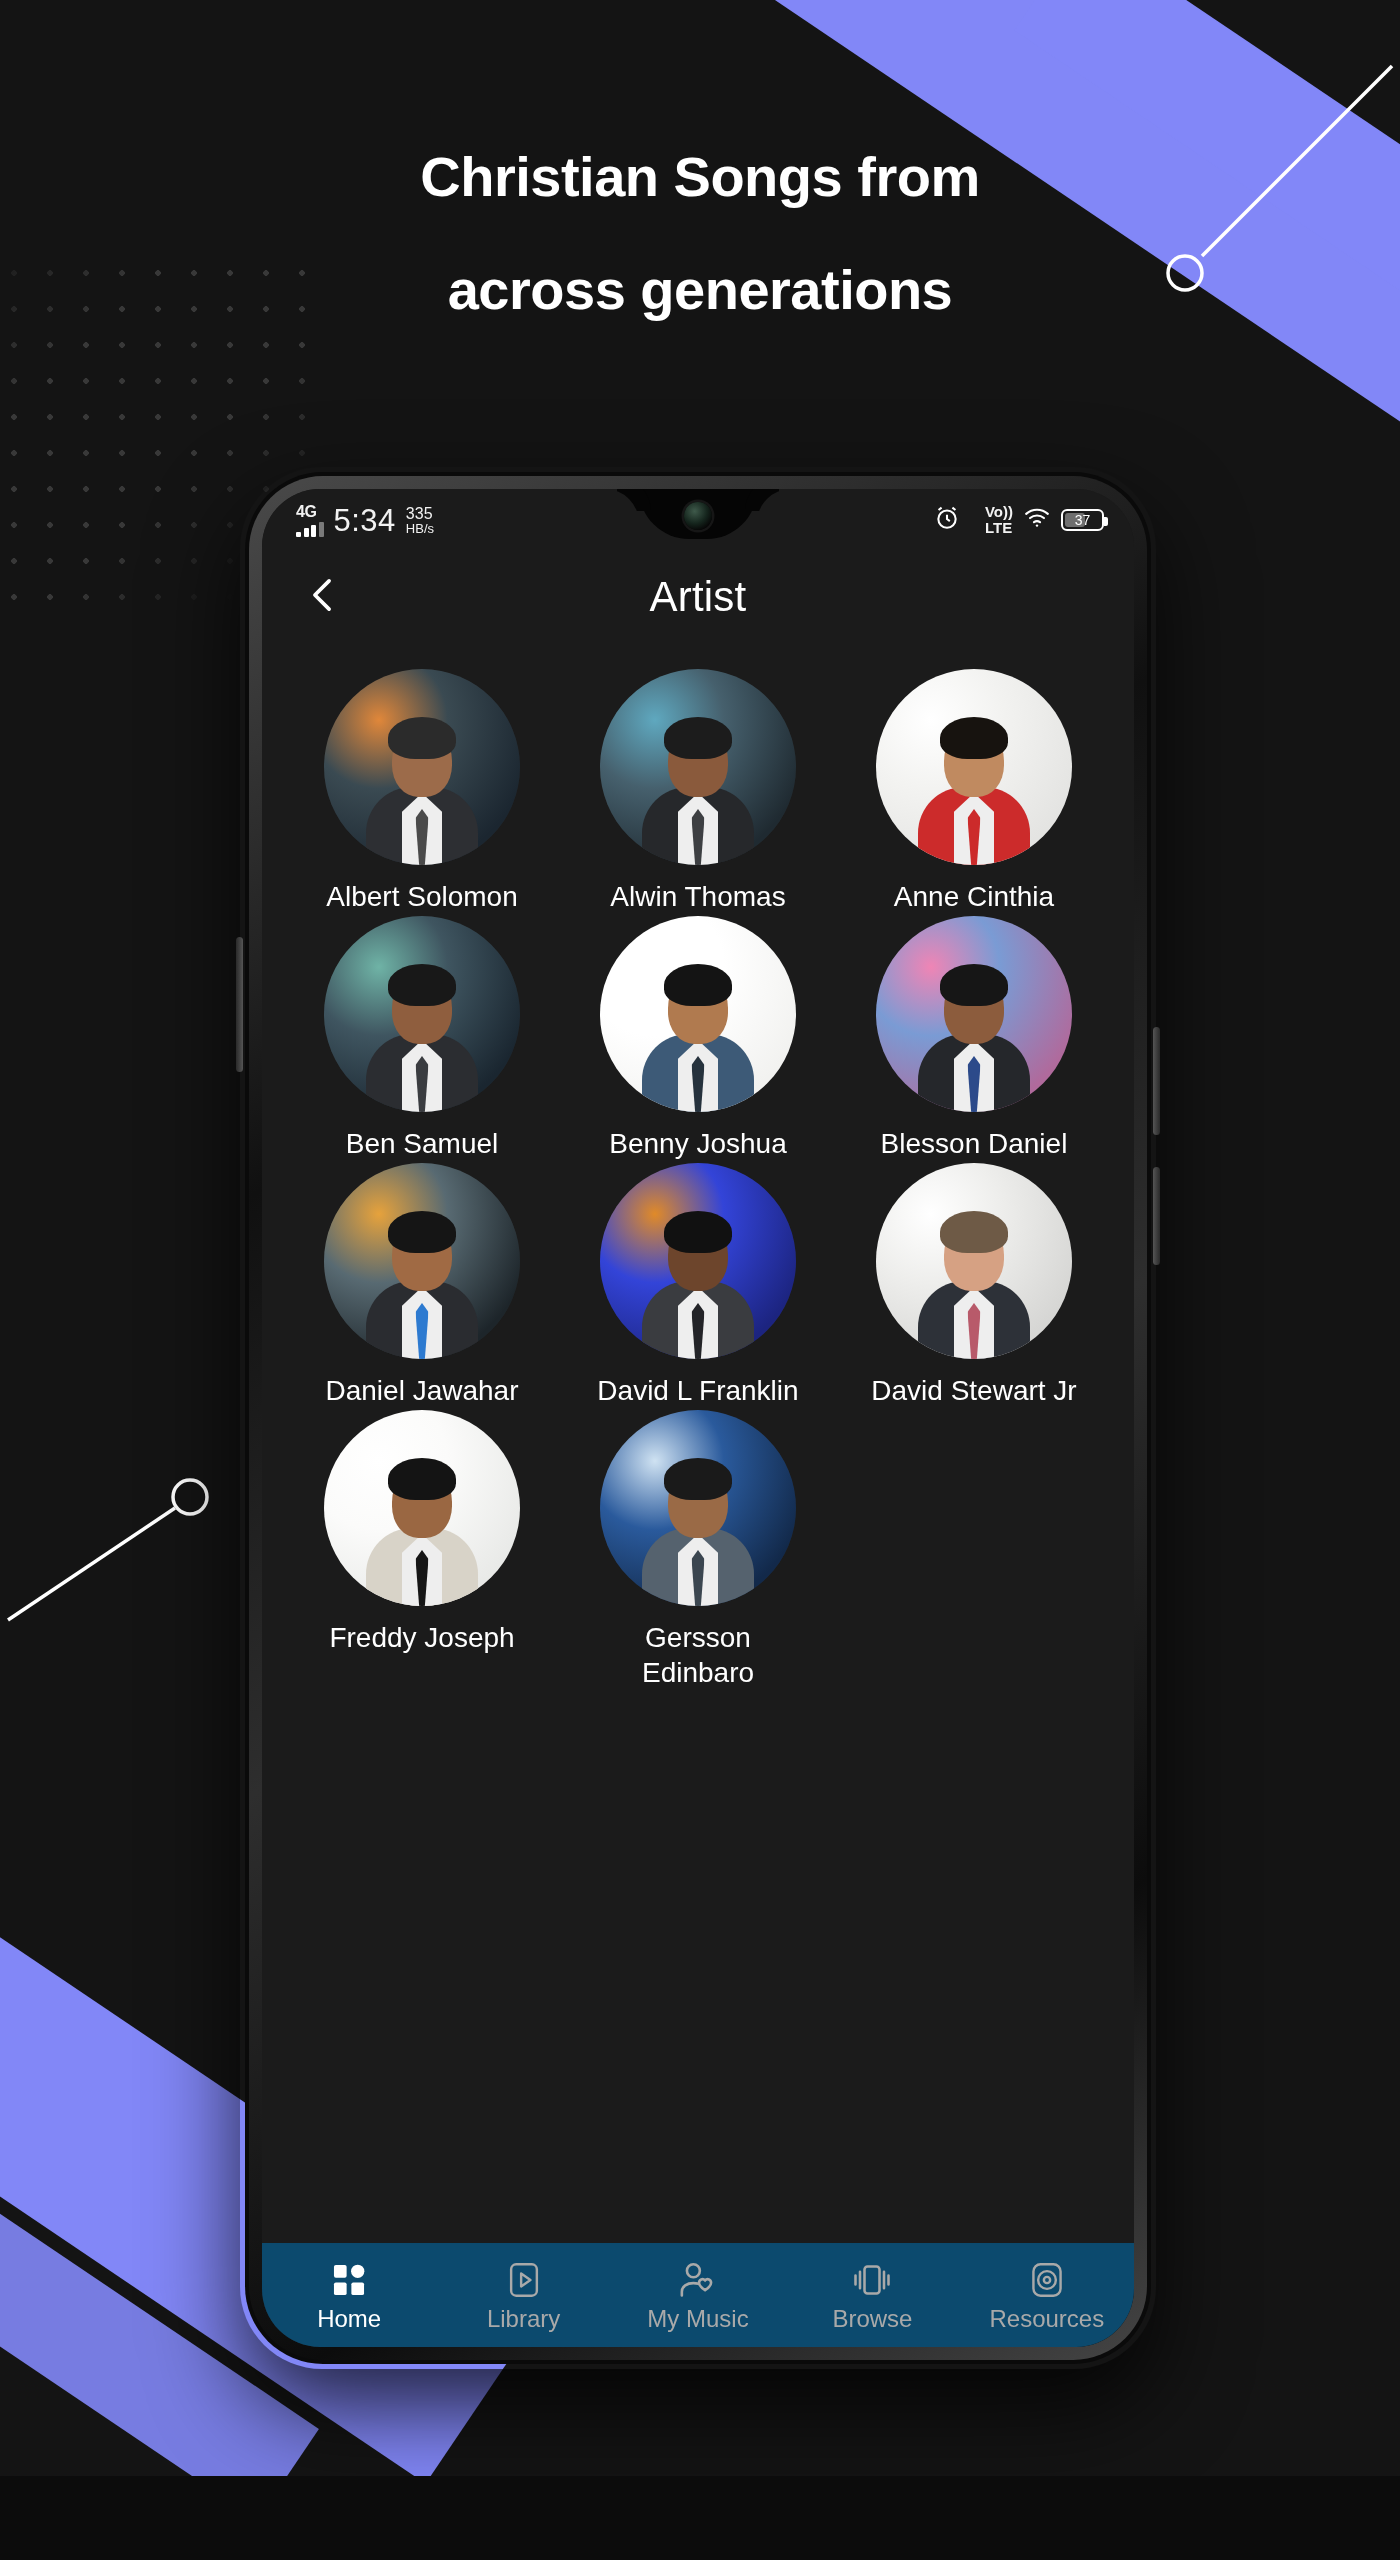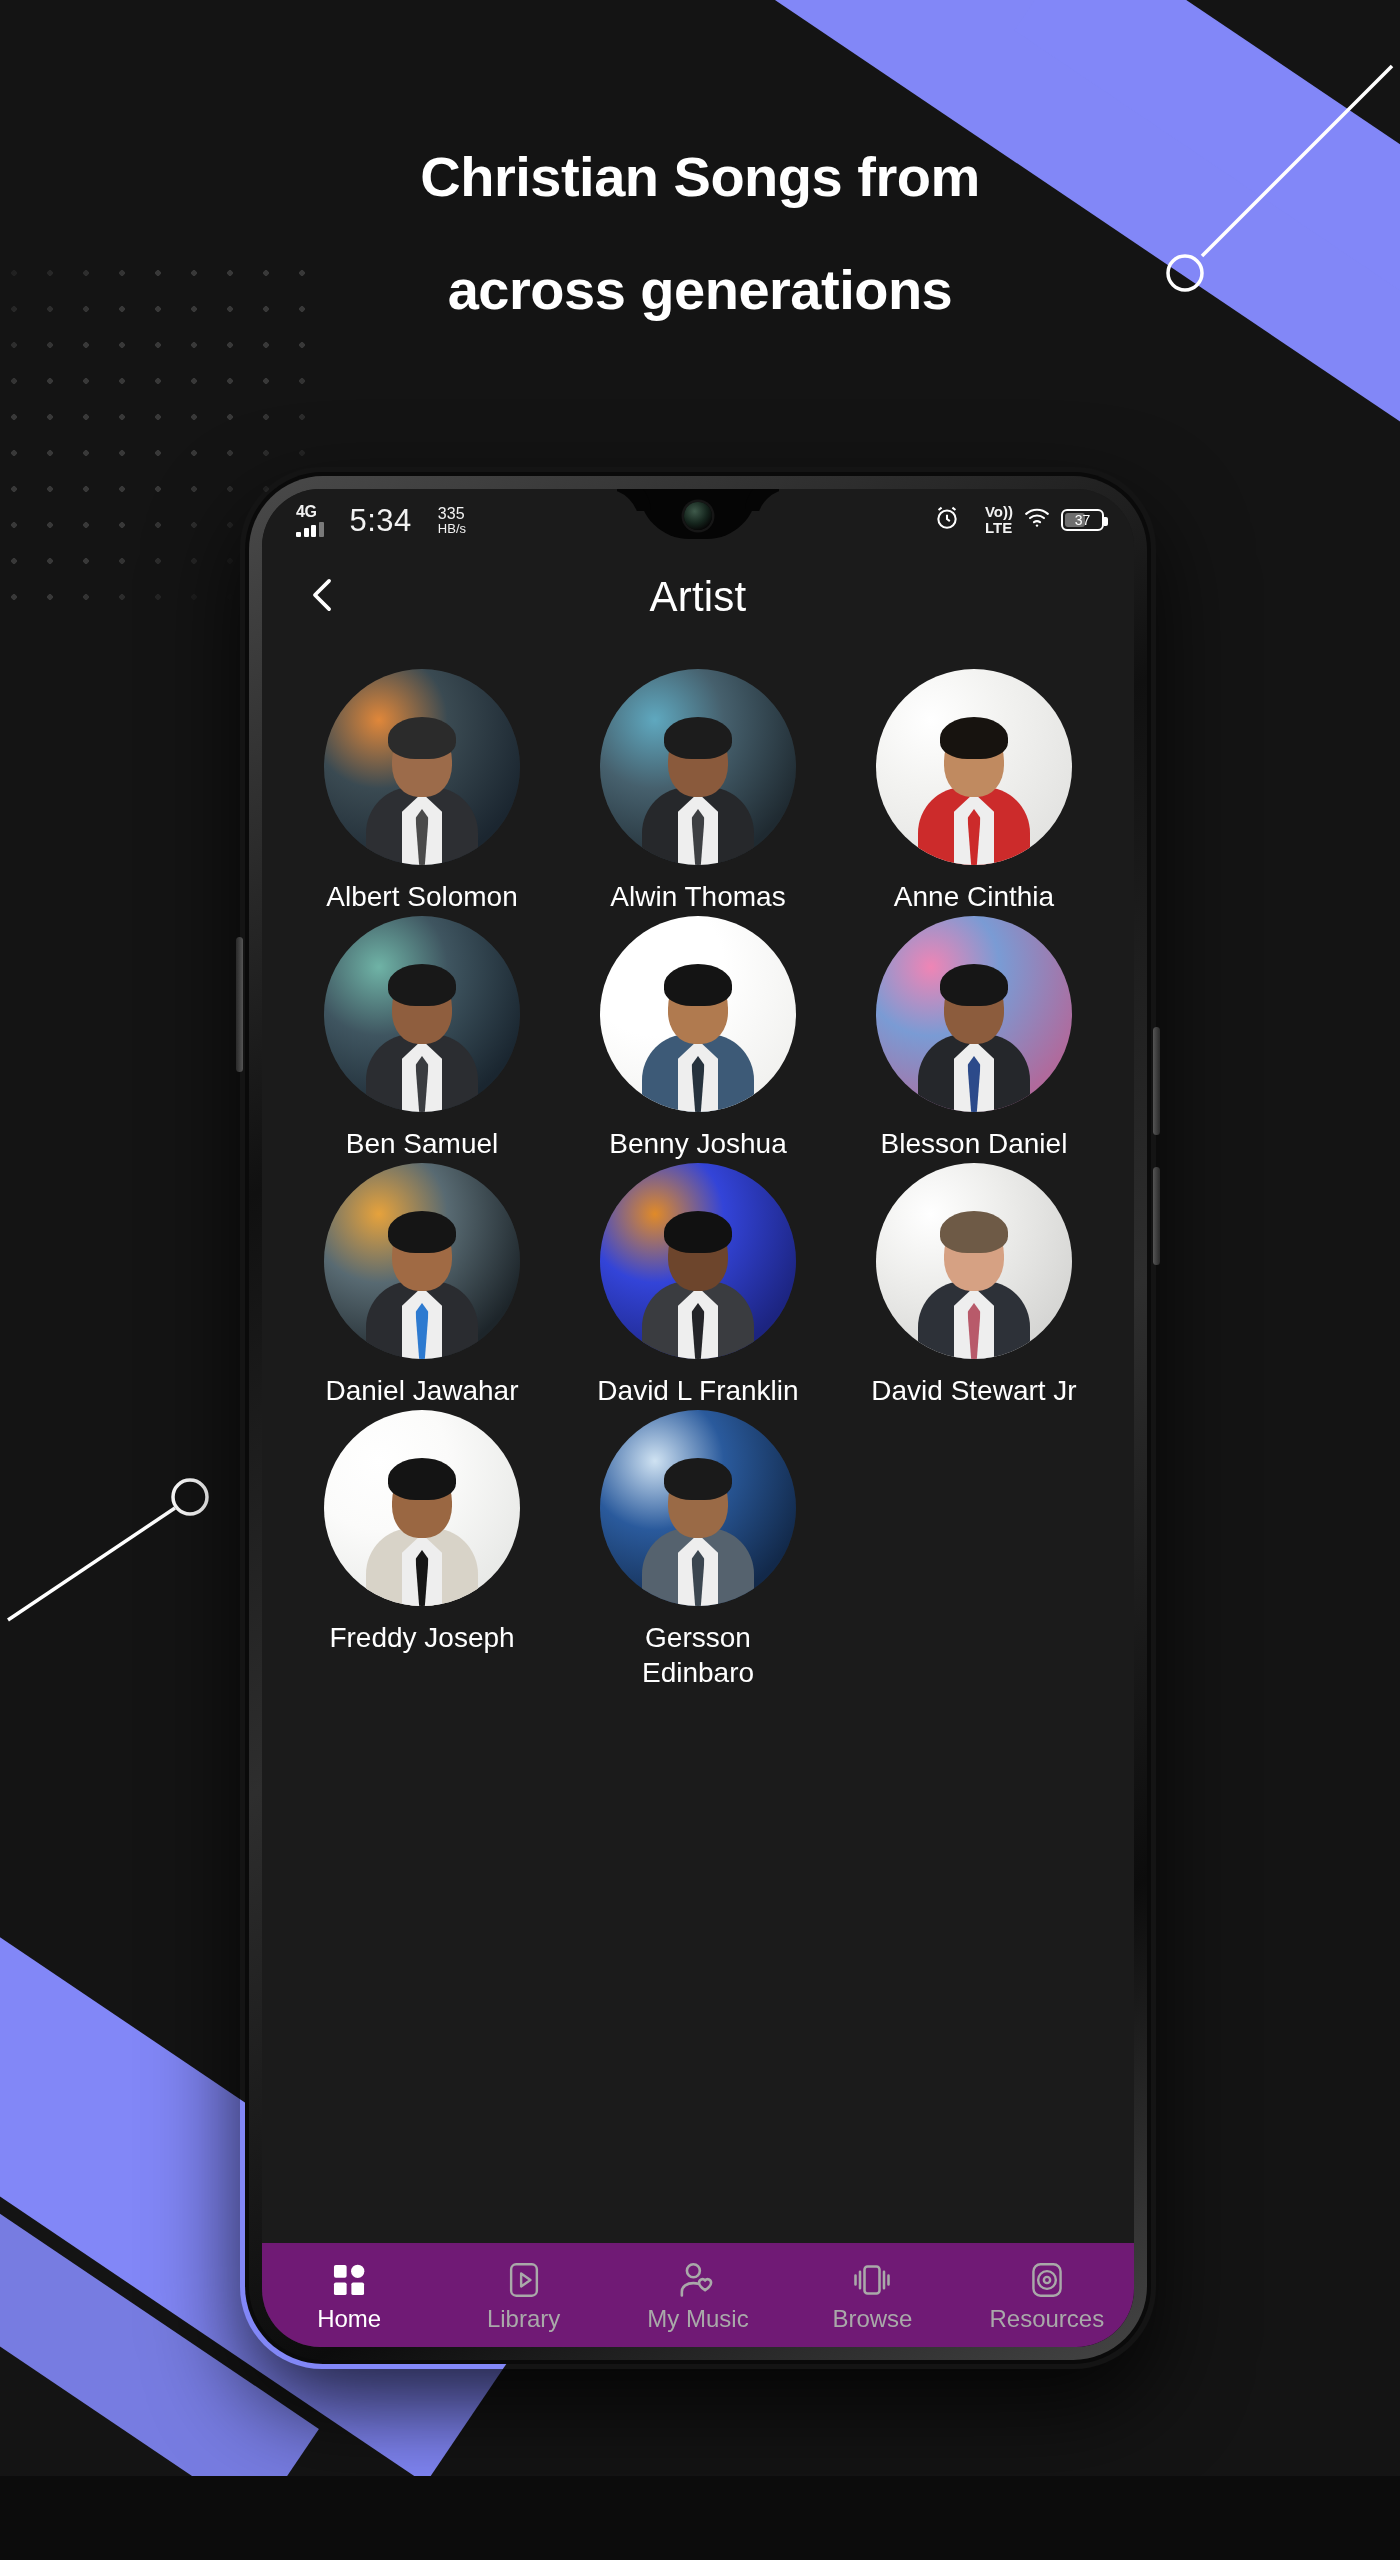--- a/index.html
+++ b/index.html
@@ -121,21 +121,21 @@
 
   
   .app { position:absolute; inset:0; background:#1b1b1b; display:flex; flex-direction:column; }
 
   .statusbar {
     height:62px; flex:0 0 62px;
     display:flex; align-items:center;
     padding:0 30px 0 34px;
     color:#f2f2f2; font-size:21px;
   }
-  .sb-left { display:flex; align-items:flex-end; gap:26px; }
+  .sb-left { display:flex; align-items:flex-end; gap:10px; }
   .net-4g { display:flex; flex-direction:column; align-items:flex-start; line-height:1; }
   .net-4g .lbl { font-size:16px; font-weight:700; letter-spacing:-.3px; margin-bottom:2px; }
   .bars { display:flex; align-items:flex-end; gap:2.5px; height:15px; }
   .bars i { width:5px; background:#fff; border-radius:1px; display:block; }
   .bars i:nth-child(1){height:5px}.bars i:nth-child(2){height:9px}
   .bars i:nth-child(3){height:12px}.bars i:nth-child(4){height:15px;background:#7a7a7a}
   .sb-time { font-size:31px; font-weight:400; letter-spacing:.5px; line-height:1; padding-bottom:1px; }
   .netspeed { display:flex; flex-direction:column; align-items:flex-start; line-height:1.08; }
   .netspeed .n { font-size:16px; } .netspeed .u { font-size:13px; }
   .sb-spacer { flex:1; }
@@ -197,21 +197,21 @@
   .tie { position:absolute; left:50%; bottom:0; transform:translateX(-50%);
          width:13px; height:56px; clip-path:polygon(50% 0,100% 16%,72% 100%,28% 100%,0 16%); }
 
   .cell-name {
     margin-top:14px; color:#ffffff; font-size:28px; line-height:35px;
     text-align:center; max-width:210px; letter-spacing:0;
   }
 
   .tabbar {
     flex:0 0 104px; height:104px;
-    background:#701a75;
+    background:#0c4a6e;
     display:flex; 
     border-radius:0 0 0 0;
   }
   .tab { flex:1; display:flex; flex-direction:column; align-items:center; justify-content:center;
          gap:7px; cursor:pointer; color:#a9a9a9; }
   .tab.active { color:#ffffff; }
   .tab-label { font-size:24px; line-height:1; }
   .tab-icon { height:40px; display:flex; align-items:center; justify-content:center; }
 </style>
 </head>

